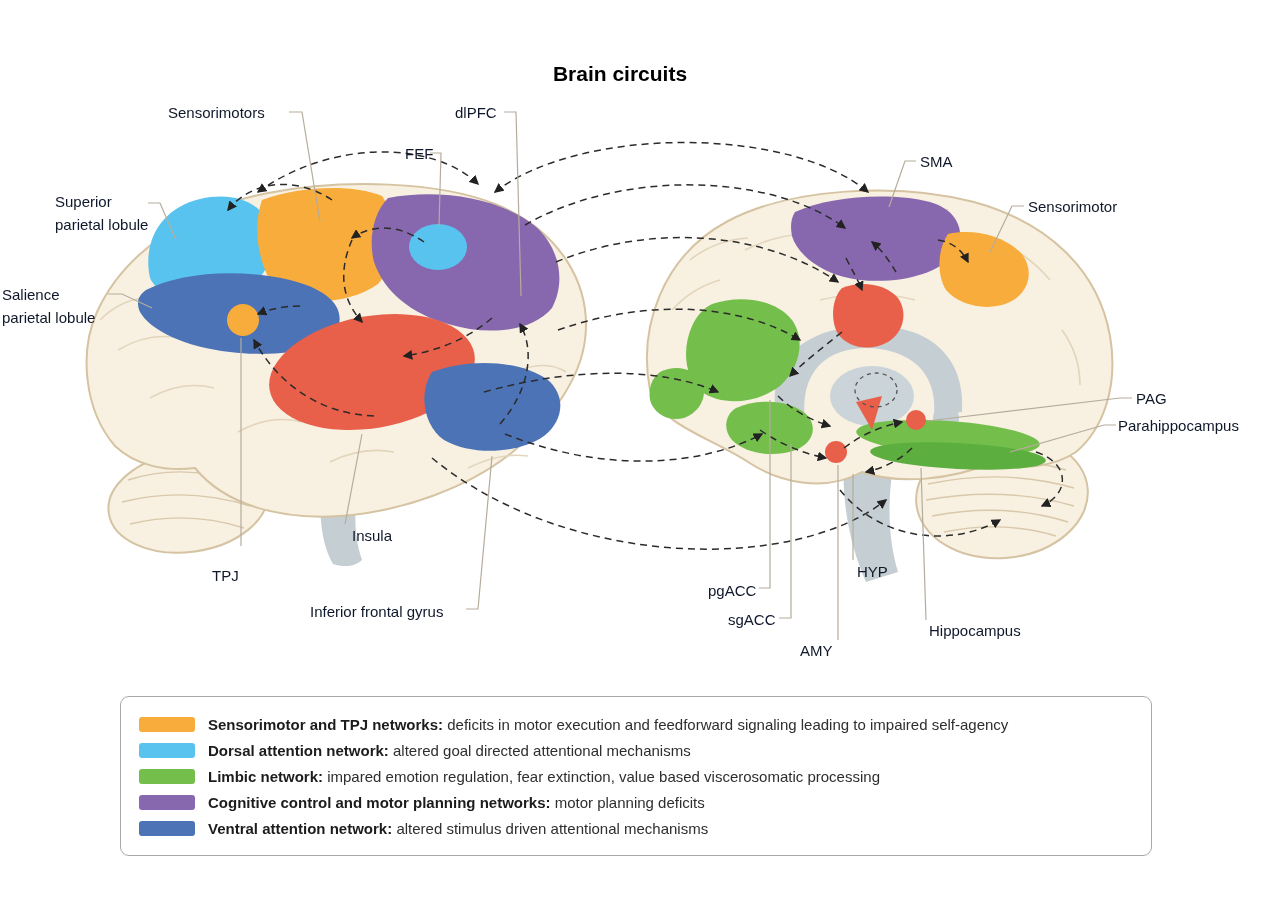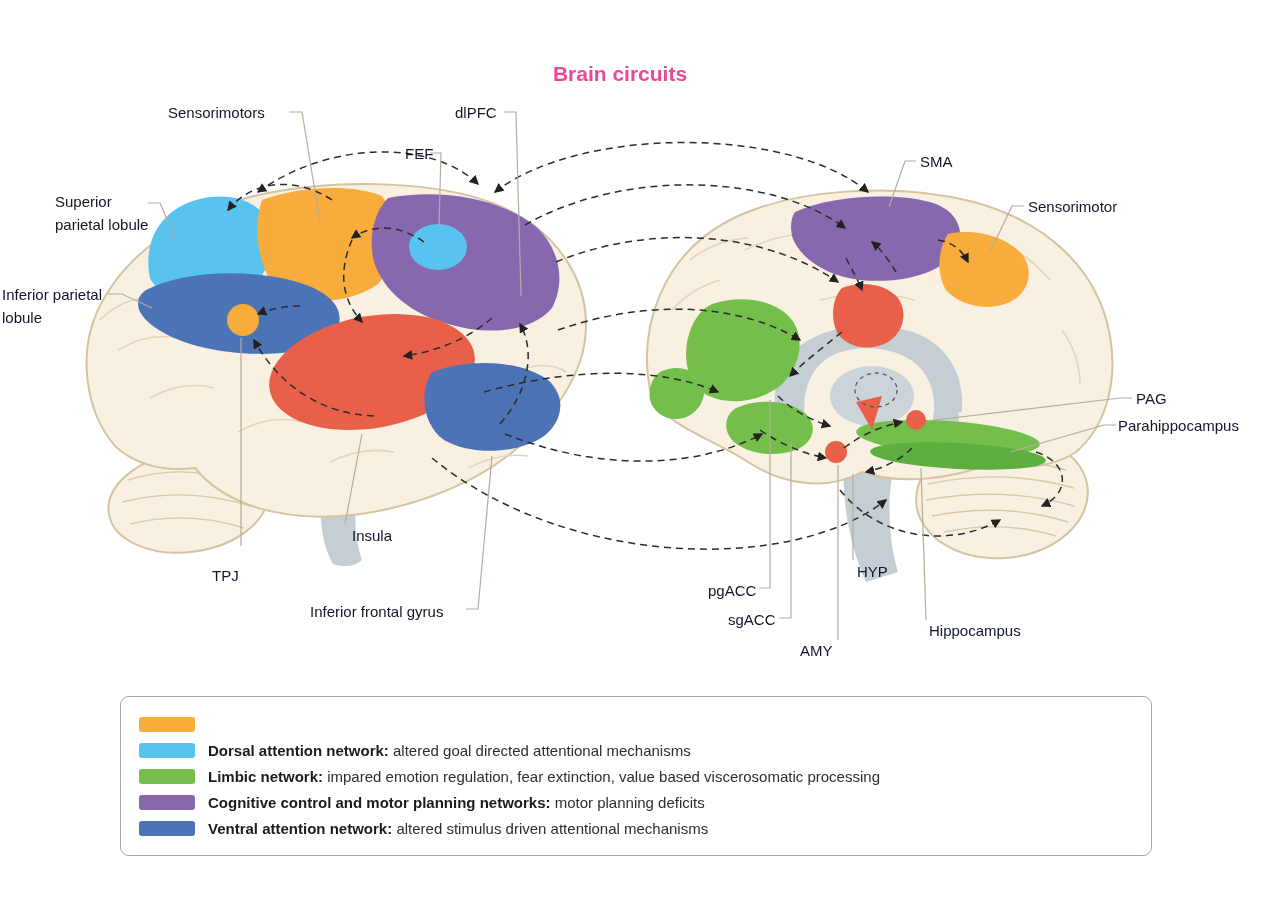--- a/index.html
+++ b/index.html
@@ -1,20 +1,20 @@
 <!DOCTYPE html>
 <html><head>
 <meta charset="utf-8">
 <style>
   html,body{margin:0;padding:0;background:#fff;}
   .canvas{position:relative;width:1280px;height:911px;background:#fff;
           font-family:"Liberation Sans",sans-serif;overflow:hidden;}
   .diagram-svg{position:absolute;left:0;top:0;}
   .title{position:absolute;top:62px;left:0;width:1240px;text-align:center;
-         font-size:21px;font-weight:bold;color:#ec4899;}
+         font-size:21px;font-weight:bold;color:#000000;}
   .lbl{position:absolute;font-size:15px;color:#0f172a;white-space:nowrap;line-height:1.2;}
   .lbl.wrap{white-space:normal;width:104px;line-height:1.55;}
   .legend{position:absolute;left:120px;top:696px;width:1032px;box-sizing:border-box;
           border:1px solid #a8a8a8;border-radius:9px;background:#fff;
           padding:14px 14px 14px 18px;}
   .lg-row{display:flex;align-items:center;gap:13px;height:26px;}
   .swatch{width:56px;height:15px;border-radius:3px;flex:0 0 auto;}
   .lg-text{font-size:15px;color:#2e2e2e;}
   .lg-text b{color:#1c1c1c;}
   
@@ -188,38 +188,39 @@
       <polyline class="lline" points="926,620 921,468"></polyline>
     </g>
   </svg>
 
   <div class="title">Brain circuits</div>
 
   <div class="lbl" style="left:168px;top:104px;">Sensorimotors</div>
   <div class="lbl" style="left:455px;top:104px;">dlPFC</div>
   <div class="lbl" style="left:397px;top:145px;margin-left:8px;">FEF</div>
   <div class="lbl wrap" style="left:55px;top:190px;">Superior parietal lobule</div>
-  <div class="lbl wrap" style="left:2px;top:283px;">Inferior parietal lobule</div>
+  <div class="lbl wrap" style="left:2px;top:283px;">Salience parietal lobule</div>
   <div class="lbl" style="left:212px;top:551px;margin-top:16px;">TPJ</div>
   <div class="lbl" style="left:352px;top:527px;">Insula</div>
   <div class="lbl" style="left:310px;top:603px;">Inferior frontal gyrus</div>
 
   <div class="lbl" style="left:920px;top:153px;">SMA</div>
   <div class="lbl" style="left:1028px;top:198px;">Sensorimotor</div>
   <div class="lbl" style="left:1136px;top:390px;">PAG</div>
   <div class="lbl" style="left:1118px;top:417px;">Parahippocampus</div>
   <div class="lbl" style="left:708px;top:582px;">pgACC</div>
   <div class="lbl" style="left:728px;top:611px;">sgACC</div>
   <div class="lbl" style="left:800px;top:642px;">AMY</div>
   <div class="lbl" style="left:857px;top:563px;">HYP</div>
   <div class="lbl" style="left:929px;top:622px;">Hippocampus</div>
 
   <div class="legend">
     <div class="lg-row">
       <span class="swatch" style="background: rgb(247, 172, 60);"></span>
+      <span class="lg-text"><b>Sensorimotor and TPJ networks:</b> <span>deficits in motor execution and feedforward signaling leading to impaired self-agency</span></span>
     </div>
     <div class="lg-row">
       <span class="swatch" style="background: rgb(89, 195, 240);"></span>
       <span class="lg-text"><b>Dorsal attention network:</b> <span>altered goal directed attentional mechanisms</span></span>
     </div>
     <div class="lg-row">
       <span class="swatch" style="background: rgb(116, 191, 76);"></span>
       <span class="lg-text"><b>Limbic network:</b> <span>impared emotion regulation, fear extinction, value based viscerosomatic processing</span></span>
     </div>
     <div class="lg-row">

